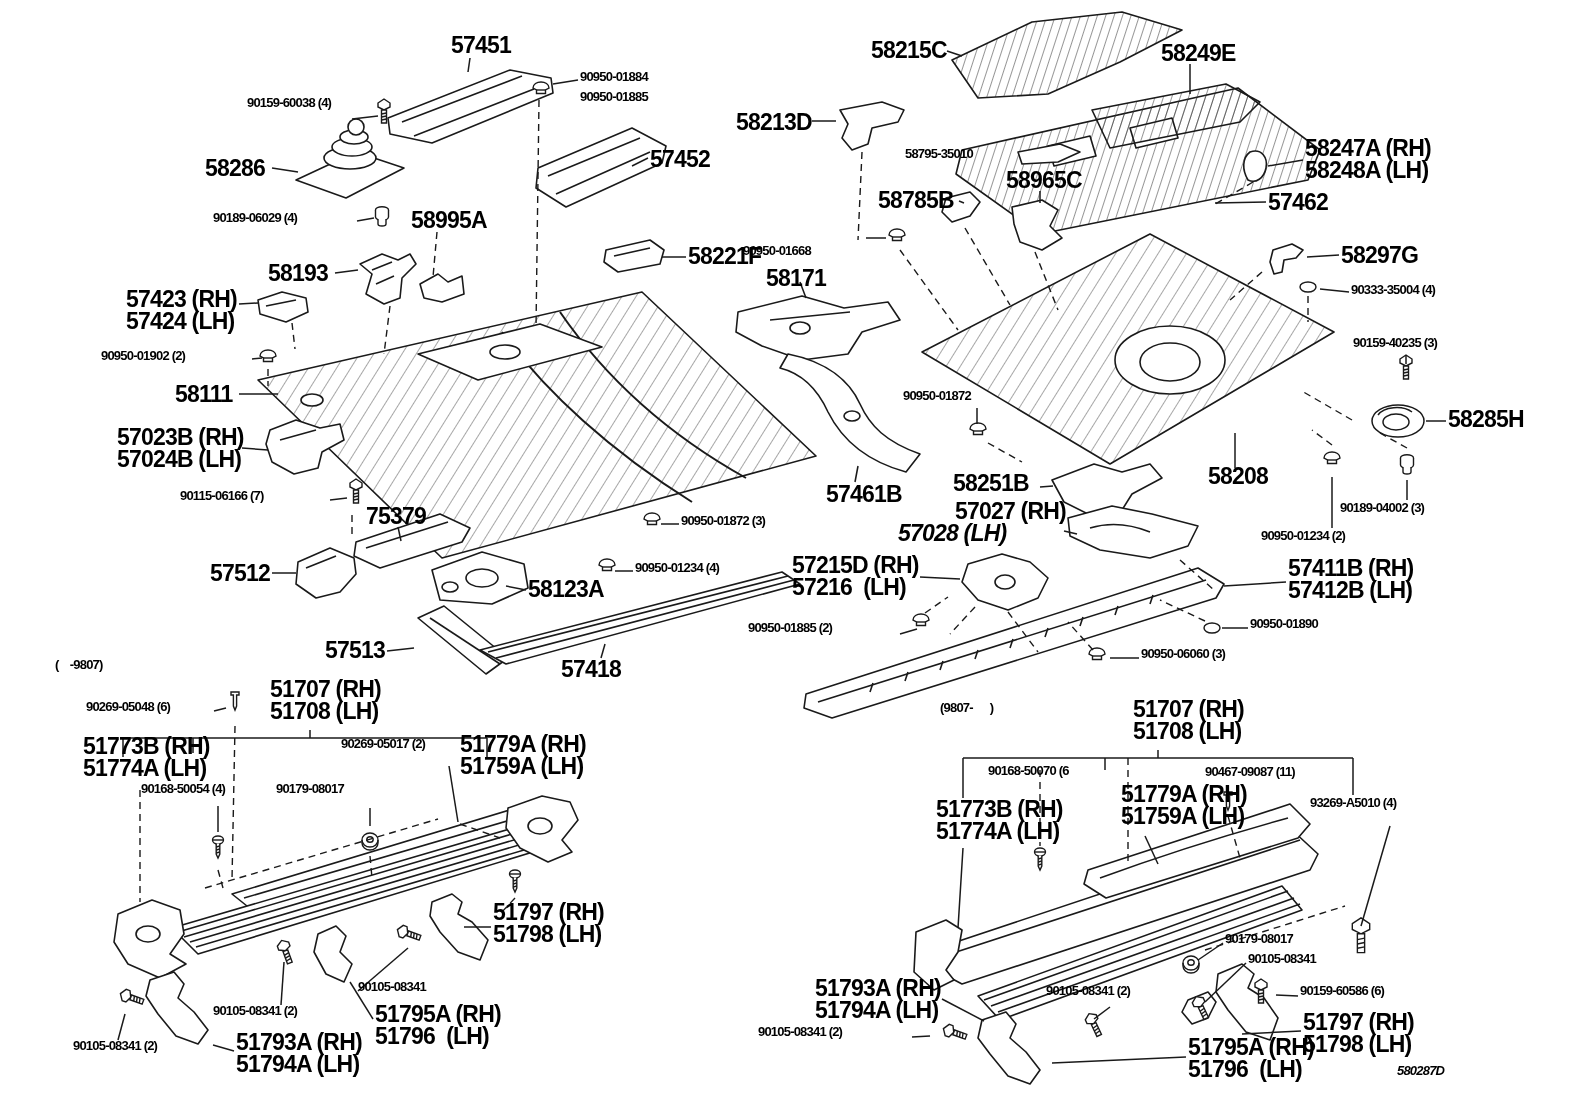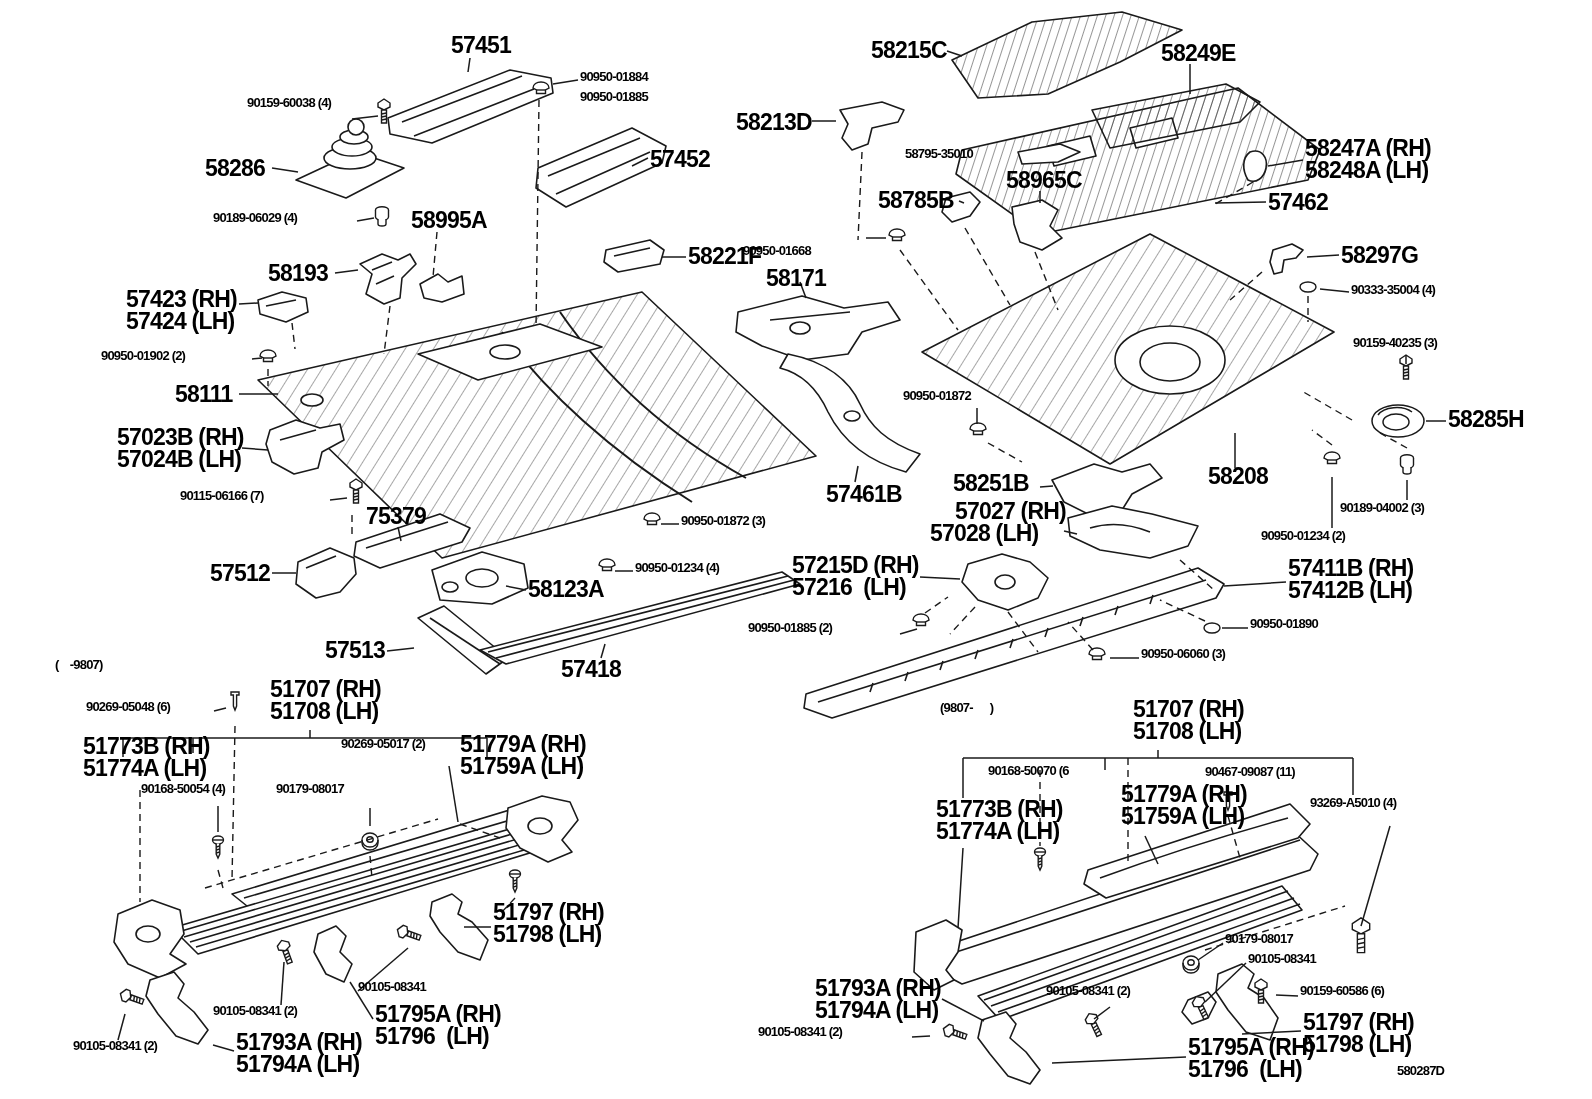--- a/index.html
+++ b/index.html
@@ -390,21 +390,21 @@
       <div class="lbl lg" style="left: 1341px; top: 244px;">58297G</div>
       <div class="lbl md" style="left: 1351px; top: 283px;">90333-35004 (4)</div>
       <div class="lbl md" style="left: 1353px; top: 336px;">90159-40235 (3)</div>
       <div class="lbl lg" style="left: 1448px; top: 408px;">58285H</div>
       <div class="lbl md" style="left: 903px; top: 389px;">90950-01872</div>
       <div class="lbl lg" style="left: 953px; top: 472px;">58251B</div>
       <div class="lbl lg" style="left: 1208px; top: 465px;">58208</div>
       <div class="lbl md" style="left: 1340px; top: 501px;">90189-04002 (3)</div>
       <div class="lbl md" style="left: 1261px; top: 529px;">90950-01234 (2)</div>
       <div class="lbl lg" style="left: 955px; top: 500px;">57027 (RH)</div>
-      <div class="lbl lg" style="left: 930px; top: 522px;">57028 (LH)</div>
+      <div class="lbl lg" style="left: 898px; top: 522px; font-style: italic;">57028 (LH)</div>
       <div class="lbl lg" style="left: 792px; top: 554px;">57215D (RH)</div>
       <div class="lbl lg" style="left: 792px; top: 576px;">57216  (LH)</div>
       <div class="lbl md" style="left: 748px; top: 621px;">90950-01885 (2)</div>
       <div class="lbl lg" style="left: 1288px; top: 557px;">57411B (RH)</div>
       <div class="lbl lg" style="left: 1288px; top: 579px;">57412B (LH)</div>
       <div class="lbl md" style="left: 1250px; top: 617px;">90950-01890</div>
       <div class="lbl md" style="left: 1141px; top: 647px;">90950-06060 (3)</div>
       <div class="lbl md" style="left: 55px; top: 658px;">(    -9807)</div>
       <div class="lbl md" style="left: 940px; top: 701px;">(9807-      )</div>
       <div class="lbl md" style="left: 86px; top: 700px;">90269-05048 (6)</div>
@@ -439,15 +439,15 @@
       <div class="lbl md" style="left: 1248px; top: 952px;">90105-08341</div>
       <div class="lbl md" style="left: 1300px; top: 984px; text-align: right;">90159-60586 (6)</div>
       <div class="lbl md" style="left: 1046px; top: 984px;">90105-08341 (2)</div>
       <div class="lbl lg" style="left: 815px; top: 977px;">51793A (RH)</div>
       <div class="lbl lg" style="left: 815px; top: 999px;">51794A (LH)</div>
       <div class="lbl md" style="left: 758px; top: 1025px;">90105-08341 (2)</div>
       <div class="lbl lg" style="left: 1188px; top: 1036px;">51795A (RH)</div>
       <div class="lbl lg" style="left: 1188px; top: 1058px;">51796  (LH)</div>
       <div class="lbl lg" style="left: 1303px; top: 1011px;">51797 (RH)</div>
       <div class="lbl lg" style="left: 1303px; top: 1033px;">51798 (LH)</div>
-      <div class="lbl md" style="left: 1397px; top: 1064px;">580287D</div>
+      <div class="lbl md" style="left: 1397px; top: 1064px; font-style: italic;">580287D</div>
     </div>
 </div>
 
 </body></html>

